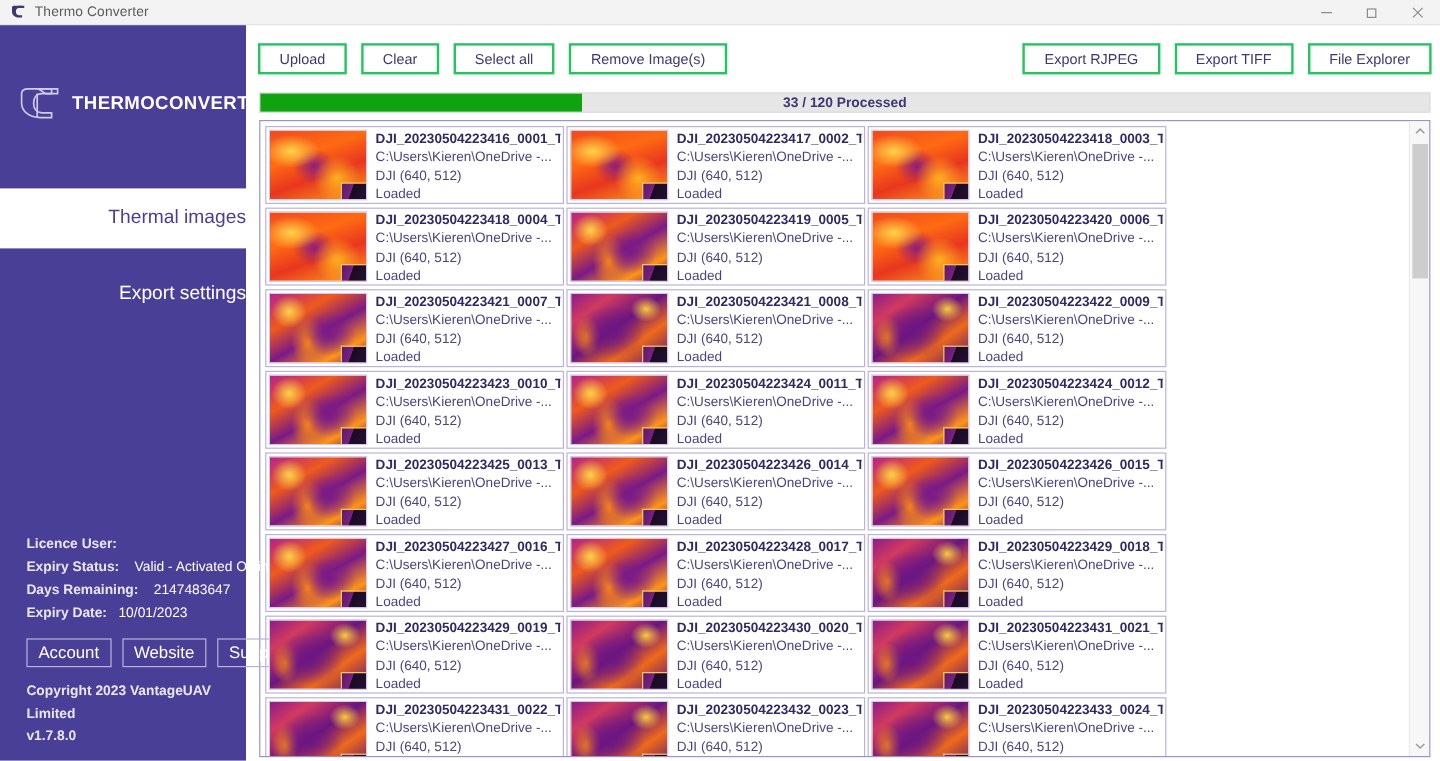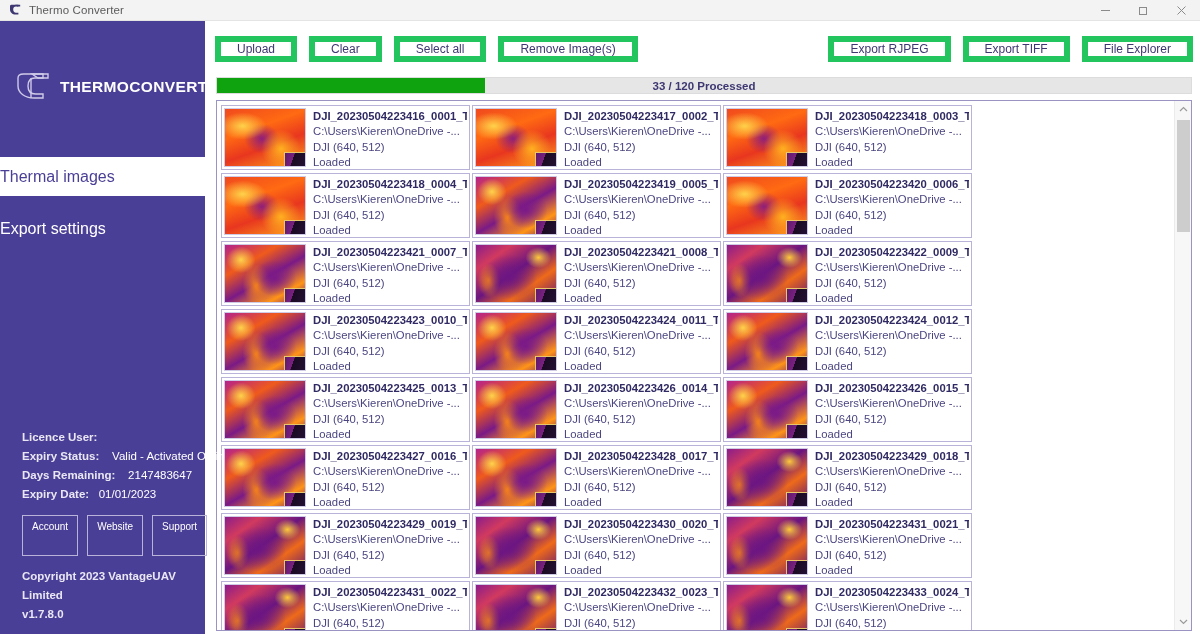--- a/index.html
+++ b/index.html
@@ -66,24 +66,24 @@
   }
   #brand-mark { width: 42px; height: 40px; flex: 0 0 auto; }
   #brand-text {
     font-size: 15.5px;
     font-weight: bold;
     letter-spacing: .35px;
     margin-left: 6px;
     color: #ffffff;
   }
   .nav-item {
-    height: 39px;
+    height: 50px;
     display: flex;
     align-items: center;
-    justify-content: flex-start;
+    justify-content: flex-end;
     font-size: 16px;
     color: #ffffff;
   }
   .nav-item.active {
     background: #ffffff;
     color: #4a3f96;
     margin-right: 0;
   }
   #nav { margin-top: 46px; }
   #nav .nav-item + .nav-item { margin-top: 13px; }
@@ -102,44 +102,44 @@
   .lic-val { color: #ffffff; }
   #lic-buttons {
     display: flex;
     gap: 9px;
     margin: 11px 0 11px 0;
   }
   .lic-btn {
     border: 1px solid #b9b3da;
     background: transparent;
     color: #ffffff;
-    font-size: 10px;
+    font-size: 14px;
     font-family: "Liberation Sans", sans-serif;
-    padding: 4px 9px 22px;
+    padding: 4px 9px 5px;
     line-height: 13px;
   }
   #copyright { font-size: 11.5px; line-height: 19px; color: #e9e7f4; font-weight: bold;}
 
   
   #main {
     flex: 1 1 auto;
     background: #ffffff;
     padding: 0 5px 0 8px;
     display: flex;
     flex-direction: column;
   }
   #toolbar {
     height: 58px;
     display: flex;
     align-items: center;
     padding: 0 2px;
   }
   .tb-btn {
     height: 26px;
-    border: 6px solid #22c55e;
+    border: 2px solid #22c55e;
     background: #ffffff;
     color: #3d3872;
     font-size: 12px;
     font-family: "Liberation Sans", sans-serif;
     padding: 0 16px;
     margin-right: 12px;
     white-space: nowrap;
   }
   #tb-right { margin-left: auto; display: flex; align-items: center; }
   #tb-right .tb-btn { margin-right: 0; margin-left: 12px; }
@@ -332,21 +332,21 @@
         <span class="lic-val">Valid - Activated Online</span>
       </div>
       <div class="lic-row">
         <span class="lic-label">Days Remaining:</span>
         &nbsp;&nbsp;
         <span class="lic-val">2147483647</span>
       </div>
       <div class="lic-row">
         <span class="lic-label">Expiry Date:</span>
         &nbsp;
-        <span class="lic-val">01/01/2023</span>
+        <span class="lic-val">10/01/2023</span>
       </div>
 
       <div id="lic-buttons">
         <button class="lic-btn">Account</button>
         <button class="lic-btn">Website</button>
         <button class="lic-btn">Support</button>
       </div>
 
       <div id="copyright">
         <div>Copyright 2023 VantageUAV Limited</div>

